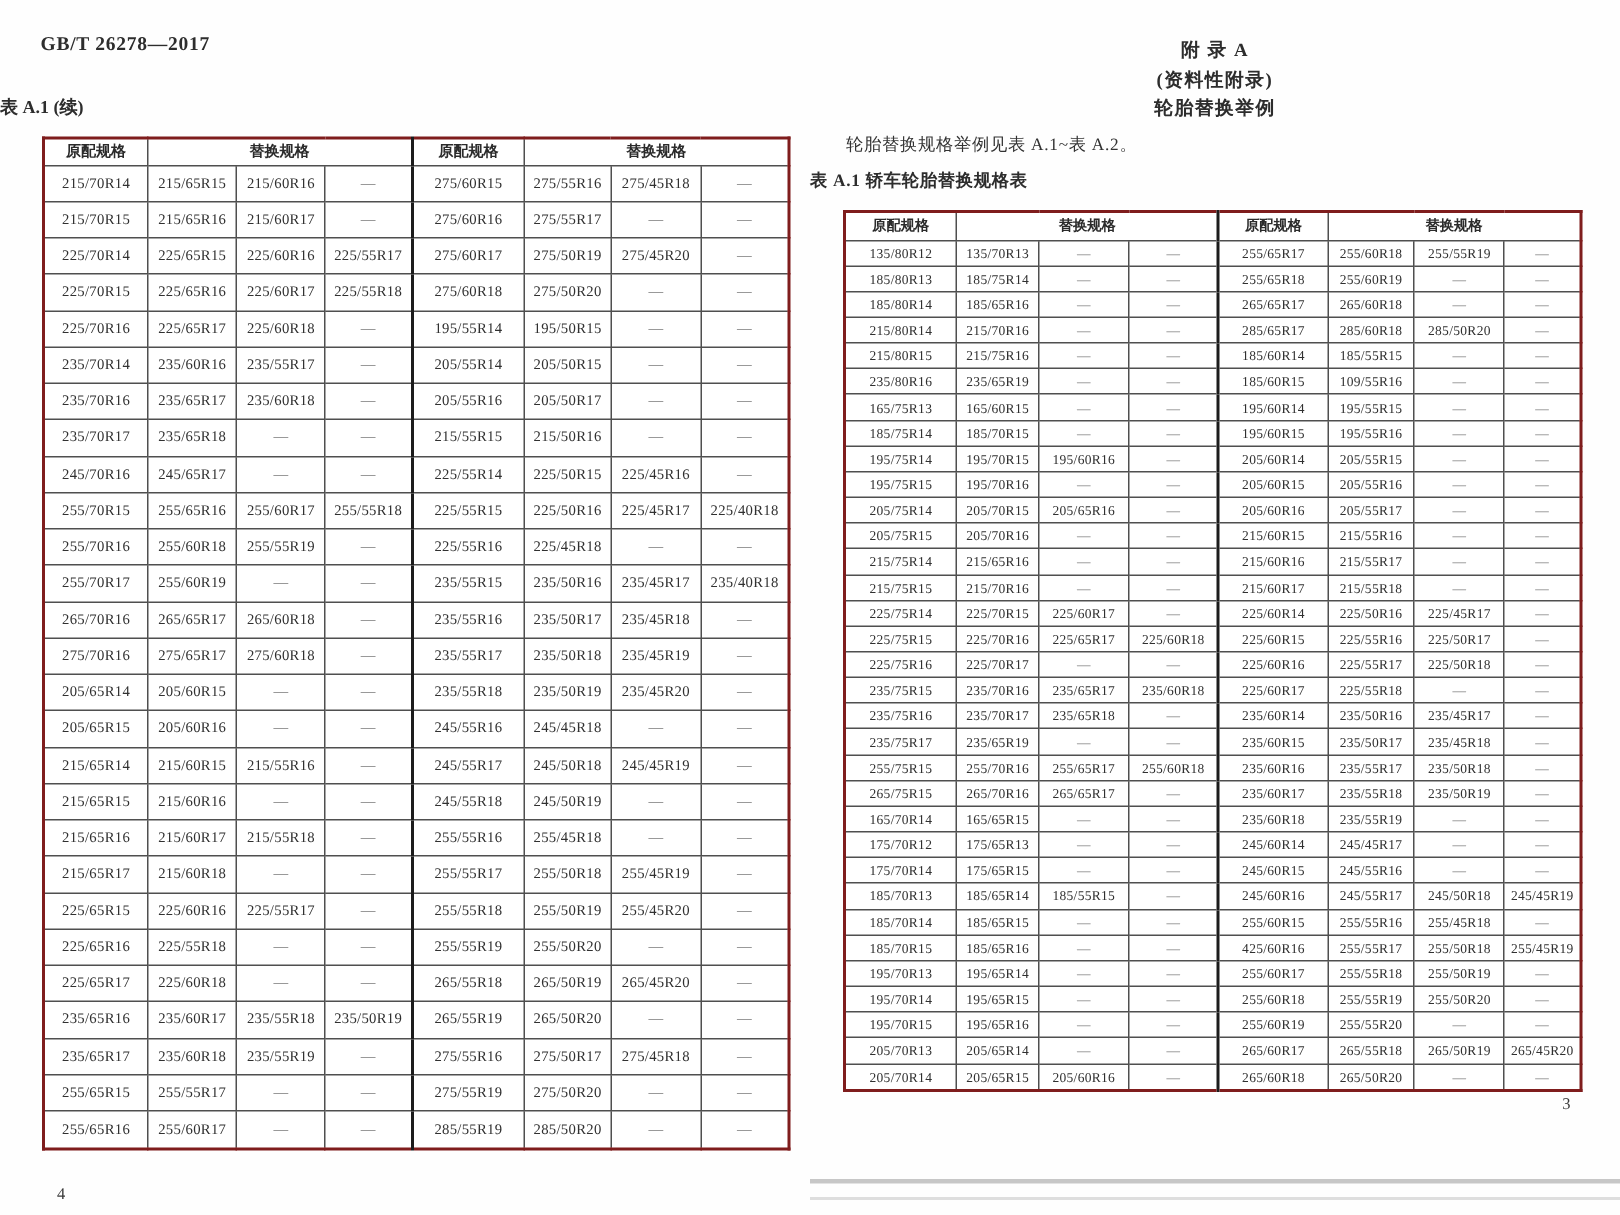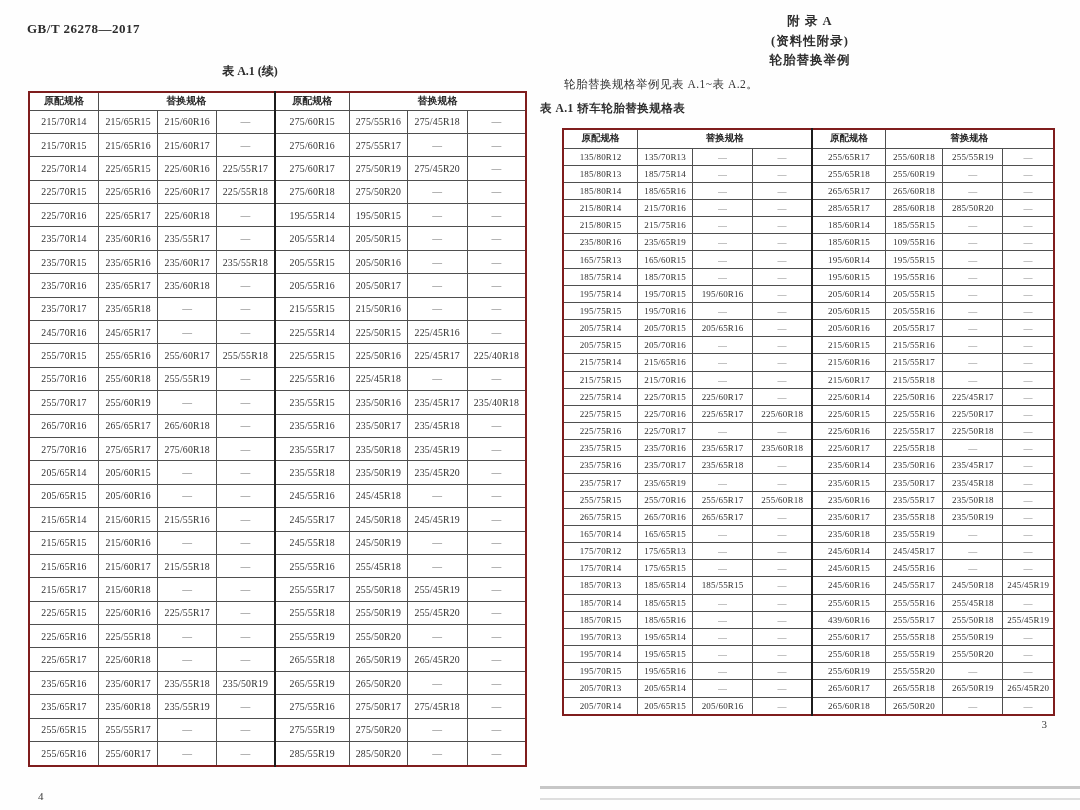--- a/index.html
+++ b/index.html
@@ -12,30 +12,30 @@
   .canvas {
     position: relative;
     width: 1080px; height: 810px;
     background: #fefefe;
   }
   .page {
     position: absolute; top: 0; height: 696px;
     background: #fefefe;
   }
   .page-left  { left: 0;   width: 540px; }
-  .page-right { left: 540px; width: 540px; }
+  .page-right { left: 540px; width: 540px; margin-top: 12px; }
 
   .std-code {
     position: absolute; left: 27px; top: 21px;
     font-size: 13px; font-weight: bold; color: #2d2d2d;
     letter-spacing: 0.5px;
   }
   .left-table-title {
     position: absolute; left: 0; top: 63px; width: 500px;
-    text-align: center;
+    text-align: left;
     font-size: 12px; font-weight: bold; color: #2d2d2d;
   }
   .appendix-heading {
     position: absolute; left: 0; top: 12px; width: 540px;
     text-align: center;
     font-size: 12.5px; font-weight: bold; color: #2d2d2d;
     line-height: 19.5px;
   }
   .appendix-heading .h-line { letter-spacing: 1px; }
   .intro-text {
@@ -181,30 +181,20 @@
             <td>235/70R14</td>
             <td>235/60R16</td>
             <td>235/55R17</td>
             <td class="dash">—</td>
             <td>205/55R14</td>
             <td>205/50R15</td>
             <td class="dash">—</td>
             <td class="dash">—</td>
           </tr>
           <tr>
-            <td>235/70R15</td>
-            <td>235/65R16</td>
-            <td>235/60R17</td>
-            <td>235/55R18</td>
-            <td>205/55R15</td>
-            <td>205/50R16</td>
-            <td class="dash">—</td>
-            <td class="dash">—</td>
-          </tr>
-          <tr>
             <td>235/70R16</td>
             <td>235/65R17</td>
             <td>235/60R18</td>
             <td class="dash">—</td>
             <td>205/55R16</td>
             <td>205/50R17</td>
             <td class="dash">—</td>
             <td class="dash">—</td>
           </tr>
           <tr>
@@ -710,21 +700,21 @@
             <td>255/60R15</td>
             <td>255/55R16</td>
             <td>255/45R18</td>
             <td class="dash">—</td>
           </tr>
           <tr>
             <td>185/70R15</td>
             <td>185/65R16</td>
             <td class="dash">—</td>
             <td class="dash">—</td>
-            <td>439/60R16</td>
+            <td>425/60R16</td>
             <td>255/55R17</td>
             <td>255/50R18</td>
             <td>255/45R19</td>
           </tr>
           <tr>
             <td>195/70R13</td>
             <td>195/65R14</td>
             <td class="dash">—</td>
             <td class="dash">—</td>
             <td>255/60R17</td>

